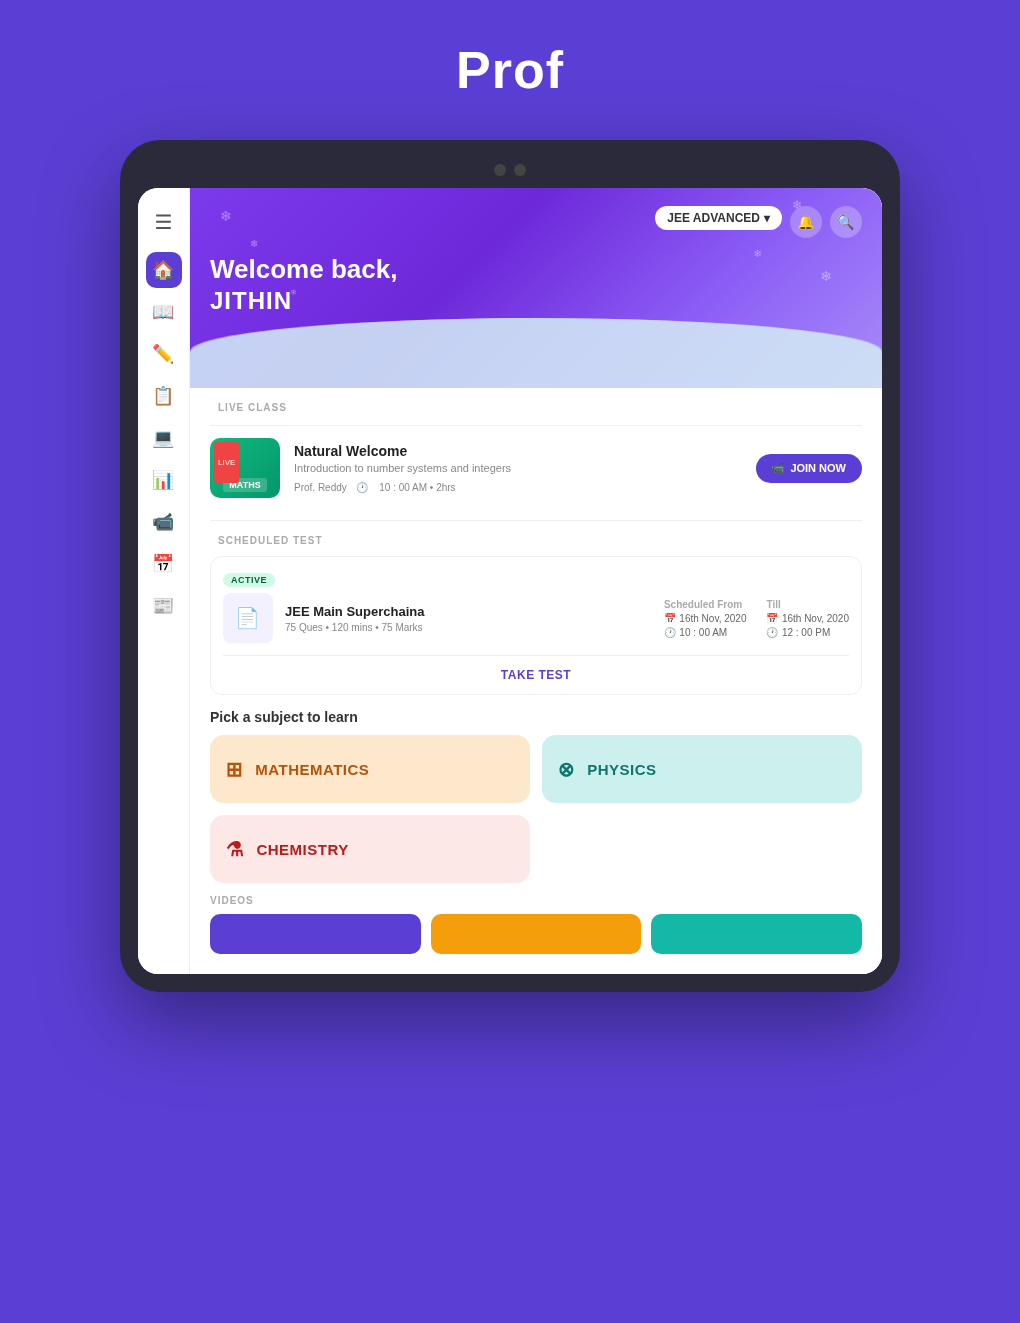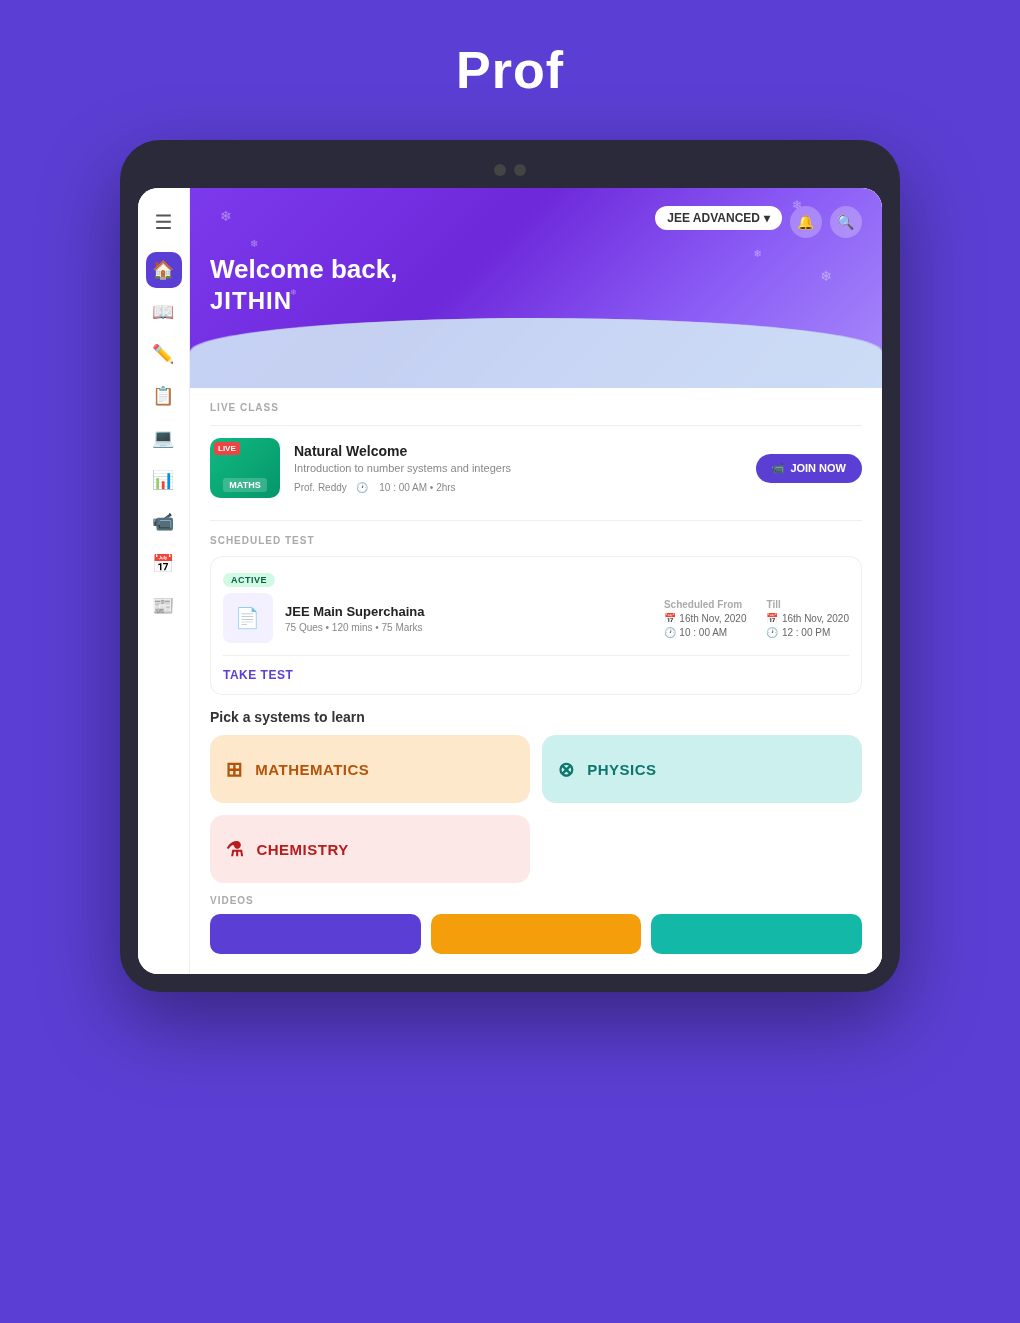--- a/index.html
+++ b/index.html
@@ -178,21 +178,21 @@
     .section-divider {
       height: 1px;
       background: #eee;
       margin: 12px 0;
     }
     .section-label {
       font-size: 10px;
       font-weight: 700;
       color: #aaa;
       letter-spacing: 1px;
-      margin: 14px 0 10px;
+      margin: 14px 8px 10px;
     }
     
     .live-class-card {
       display: flex;
       align-items: center;
       gap: 14px;
       padding-bottom: 10px;
     }
     .live-thumbnail {
       width: 70px;
@@ -206,22 +206,22 @@
       padding-bottom: 6px;
       position: relative;
     }
     .live-badge {
       position: absolute;
       top: 4px;
       left: 4px;
       background: #ef4444;
       color: white;
       font-size: 8px;
-      font-weight: 700;
-      padding: 2px 4px;
+      font-weight: 400;
+      padding: 16px 4px;
       border-radius: 3px;
     }
     .live-subject {
       background: rgba(255,255,255,0.2);
       color: white;
       font-size: 9px;
       font-weight: 700;
       padding: 2px 6px;
       border-radius: 3px;
     }
@@ -306,21 +306,21 @@
       display: flex;
       gap: 20px;
       font-size: 10px;
       color: #666;
     }
     .test-schedule .sched-col { display: flex; flex-direction: column; gap: 3px; }
     .sched-label { font-size: 10px; color: #aaa; font-weight: 600; }
     .sched-val { display: flex; align-items: center; gap: 3px; font-size: 10px; }
     .take-test-link {
       display: block;
-      text-align: left;
+      text-align: center;
       color: #5b3fd4;
       font-size: 12px;
       font-weight: 700;
       margin-top: 10px;
       cursor: pointer;
       letter-spacing: 0.5px;
     }
     
     .subjects-title {
       font-size: 14px;
@@ -505,21 +505,21 @@
                   <span>🕐</span>
                   <span>12 : 00 PM</span>
                 </span>
               </div>
             </div>
           </div>
           <div class="section-divider"></div>
           <div class="take-test-link">TAKE TEST</div>
         </div>
 
-        <div class="subjects-title">Pick a systems to learn</div>
+        <div class="subjects-title">Pick a subject to learn</div>
         <div class="subjects-grid">
           <div class="subject-card math">
             <span class="subject-icon">⊞</span>
             <span>MATHEMATICS</span>
           </div>
           <div class="subject-card physics">
             <span class="subject-icon">⊗</span>
             <span>PHYSICS</span>
           </div>
           <div class="subject-card chemistry">

